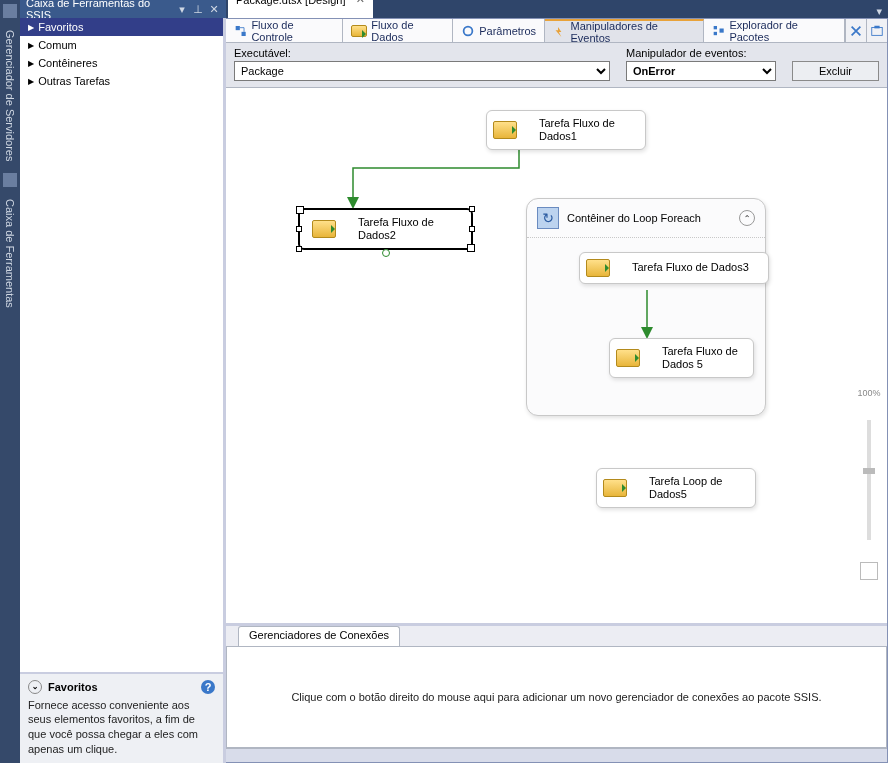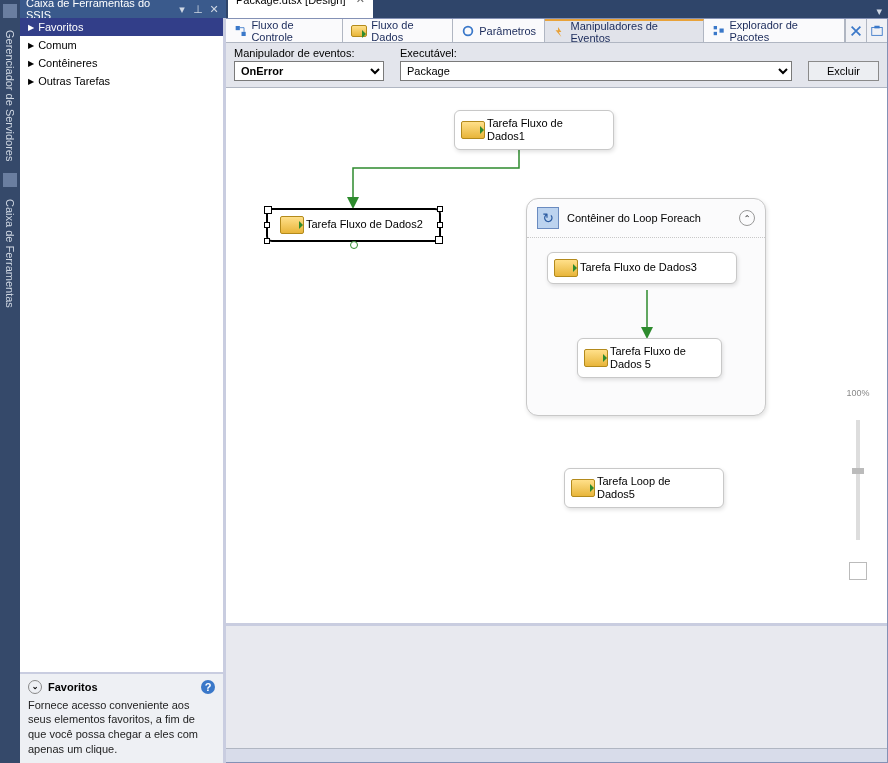--- a/index.html
+++ b/index.html
@@ -46,26 +46,26 @@
   .stab .ic { width: 14px; height: 14px; display: inline-block; }
   .sub-tabs .sp { flex: 1; }
   .sub-tabs .tool-ic { width: 22px; display: flex; align-items: center; justify-content: center; border-left: 1px solid #b0b6c2; cursor: pointer; }
   
   .params-bar { background: #e3e5ec; padding: 4px 8px 6px 8px; border-bottom: 1px solid #b0b6c2; display: flex; gap: 16px; align-items: flex-end; }
   .fld { display: flex; flex-direction: column; gap: 2px; }
   .fld label { color: #000; }
   .fld select { height: 20px; border: 1px solid #7a7a7a; background: #fff; font-size: 11px; padding: 0 2px; }
   .fld.exec { flex: 1; }
   .fld.handler select { width: 150px; font-weight: bold; }
-  .btn-excluir { height: 20px; padding: 0 18px; background: #eceef2; border: 1px solid #8a8a8a; cursor: pointer; }
+  .btn-excluir { height: 20px; padding: 0 26px; background: #eceef2; border: 1px solid #8a8a8a; cursor: pointer; }
   
   .canvas-wrap { flex: 1; display: flex; min-height: 0; }
   .canvas { flex: 1; background: #fff; position: relative; overflow: hidden; }
   
-  .task { position: absolute; background: #fff; border: 1px solid #c8c8c8; border-radius: 6px; box-shadow: 1px 2px 4px rgba(0,0,0,.12); padding: 6px 10px 6px 6px; display: flex; align-items: center; gap: 2px; }
+  .task { position: absolute; background: #fff; border: 1px solid #c8c8c8; border-radius: 6px; box-shadow: 1px 2px 4px rgba(0,0,0,.12); padding: 6px 10px 6px 6px; display: flex; align-items: center; gap: 22px; margin-left: 32px; }
   .task.sel { border: 2px solid #000; border-radius: 6px; box-shadow: none; padding-left: 12px; }
   .task.sel::before, .task.sel::after { content: ""; position: absolute; width: 6px; height: 6px; background: #fff; border: 1px solid #000; }
   .task.sel::before { top: -4px; left: -4px; }
   .task.sel::after { bottom: -4px; right: -4px; }
   .task .h1,.task .h2,.task .h3,.task .h4{position:absolute;width:6px;height:6px;background:#fff;border:1px solid #000;}
   .task.sel .h1{top:-4px;right:-4px}.task.sel .h2{bottom:-4px;left:-4px}
   .task.sel .h3{top:calc(50% - 3px);left:-4px}.task.sel .h4{top:calc(50% - 3px);right:-4px}
   .task .lbl { max-width: 110px; line-height: 1.2; color: #000; }
   .df-icon { width: 24px; height: 18px; background: linear-gradient(#ffe08a,#e8b53a); border: 1px solid #b38a1c; border-radius: 2px; position: relative; flex-shrink: 0; }
   .df-icon::after { content: ""; position: absolute; right: -4px; top: 4px; border: 4px solid transparent; border-left-color: #2e8b2e; }
@@ -73,21 +73,21 @@
   .container-box { position: absolute; background: #fbfbfc; border: 1px solid #c8c8c8; border-radius: 12px; box-shadow: 1px 2px 4px rgba(0,0,0,.12); }
   .container-head { display: flex; align-items: center; gap: 8px; padding: 8px 10px; border-bottom: 1px dotted #c8c8c8; }
   .loop-icon { width: 22px; height: 22px; background: #bcd3ef; border: 1px solid #6a8bc0; position: relative; flex-shrink: 0; }
   .loop-icon::after { content: "↻"; position: absolute; inset: 0; display: flex; align-items: center; justify-content: center; color: #2a5aa0; font-size: 14px; }
   .container-head .lbl { flex: 1; color: #000; }
   .collapse { width: 16px; height: 16px; border: 1px solid #999; border-radius: 50%; display: flex; align-items: center; justify-content: center; font-size: 8px; cursor: pointer; }
   .container-body { position: relative; padding: 10px; }
   
   svg.arrows { position: absolute; inset: 0; pointer-events: none; }
   
-  .zoom { position: absolute; right: 15px; top: 300px; width: 28px; display: flex; flex-direction: column; align-items: center; gap: 22px; }
+  .zoom { position: absolute; right: 4px; top: 300px; width: 28px; display: flex; flex-direction: column; align-items: center; gap: 22px; }
   .zoom .pct { font-size: 9px; color: #888; }
   .zoom .track { width: 4px; height: 120px; background: #ddd; position: relative; }
   .zoom .thumb { position: absolute; top: 48px; left: -4px; width: 12px; height: 6px; background: #bbb; }
   .zoom .fit { width: 18px; height: 18px; border: 1px solid #bbb; cursor: pointer; }
   
   .conn-panel { height: 125px; border-top: 3px solid #c9cde0; display: flex; flex-direction: column; }
   .conn-tabs { height: 20px; background: #ecedf3; display: flex; padding-left: 12px; }
   .conn-tab { background: #fff; border: 1px solid #b0b6c2; border-bottom: none; padding: 2px 10px; border-radius: 3px 3px 0 0; }
   .conn-body { flex: 1; background: #fff; border: 1px solid #b0b6c2; display: flex; align-items: center; justify-content: center; color: #222; }
   
@@ -194,27 +194,27 @@
         </div>
         <div class="tool-ic">
           <svg width="14" height="14" viewBox="0 0 16 16">
               <rect x="2" y="4" width="12" height="9" fill="none" stroke="#3a78c9"></rect>
               <rect x="5" y="2" width="6" height="3" fill="#3a78c9"></rect>
             </svg>
         </div>
       </div>
 
       <div class="params-bar">
+        <div class="fld exec">
+          <label>Executável:</label>
+          <select><option>Package</option></select>
+        </div>
         <div class="fld handler">
           <label>Manipulador de eventos:</label>
           <select><option>OnError</option></select>
-        </div>
-        <div class="fld exec">
-          <label>Executável:</label>
-          <select><option>Package</option></select>
         </div>
         <button class="btn-excluir">Excluir</button>
       </div>
 
       <div class="canvas-wrap">
         <div class="canvas">
           <svg class="arrows">
             <defs>
                 <marker id="ah" markerWidth="8" markerHeight="8" refX="6" refY="4" orient="auto">
                   <path d="M0 0L8 4L0 8z" fill="#2e8b2e"></path>
@@ -274,17 +274,23 @@
             <div class="pct">100%</div>
             <div class="track">
                 <div class="thumb"></div>
               </div>
             <div class="fit"></div>
           </div>
         </div>
       </div>
 
       <div class="conn-panel">
+        <div class="conn-tabs">
+          <div class="conn-tab">Gerenciadores de Conexões</div>
+        </div>
+        <div class="conn-body">
+          <span>Clique com o botão direito do mouse aqui para adicionar um novo gerenciador de conexões ao pacote SSIS.</span>
+        </div>
       </div>
       <div class="status-bar"></div>
     </div>
   </div>
 </div>
 
 </body></html>

